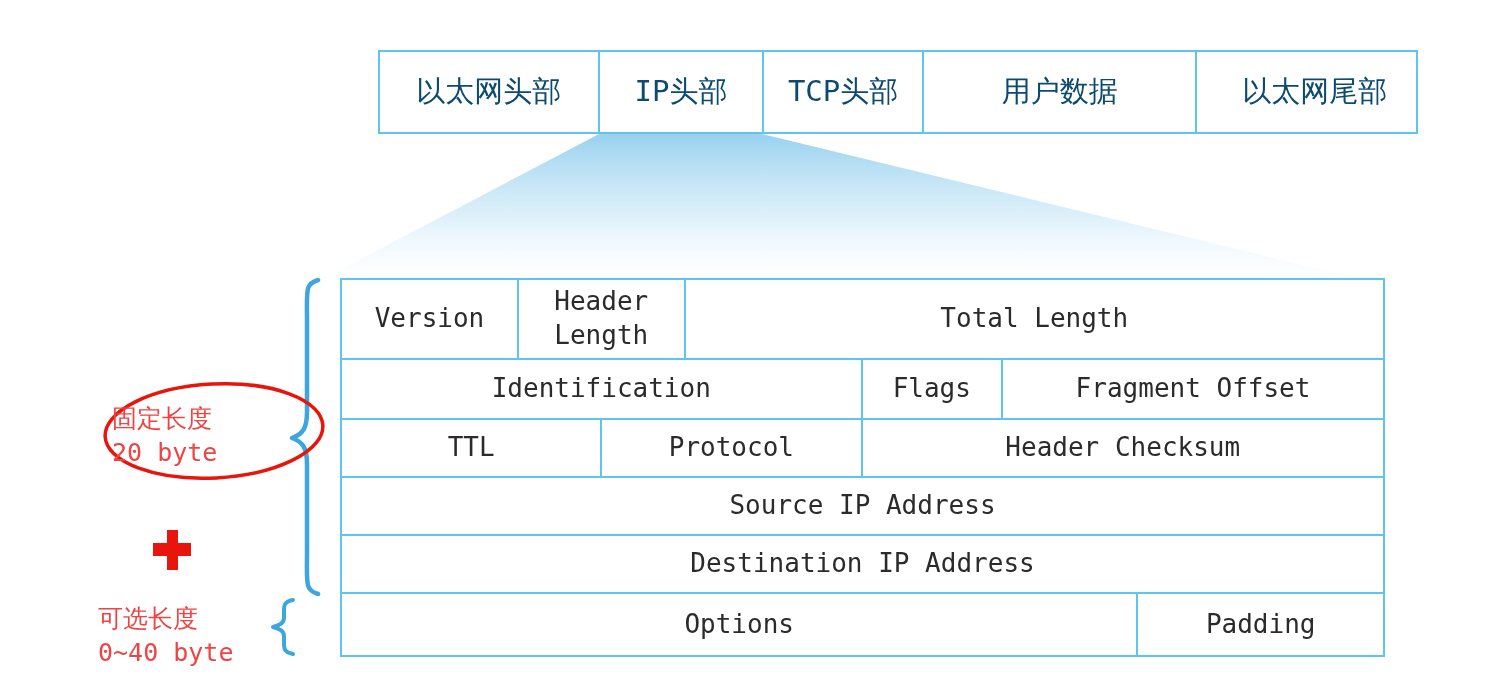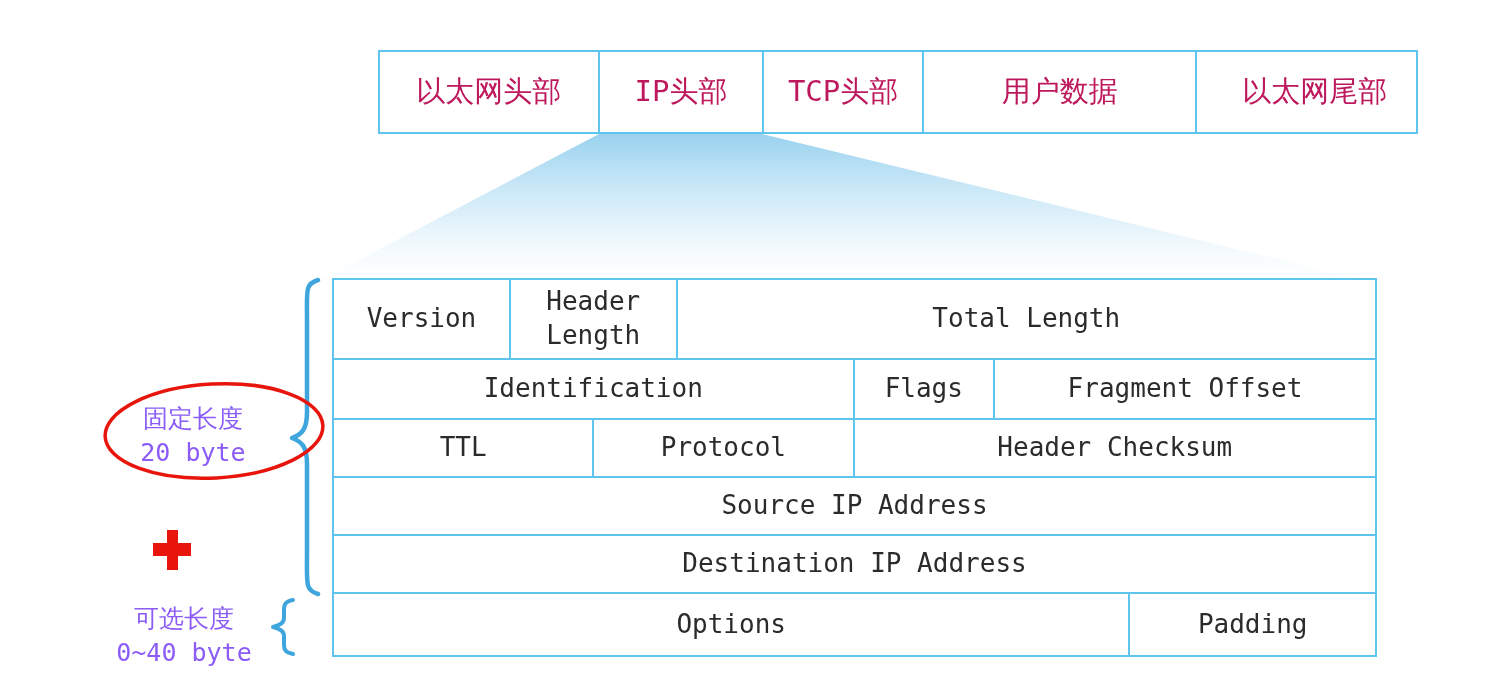--- a/index.html
+++ b/index.html
@@ -19,38 +19,38 @@
     position: absolute;
     left: 378px; top: 50px;
     width: 1040px; height: 84px;
     display: flex;
     border: 2px solid var(--table-border, #5ec5ee);
     background: #ffffff;
   }
   .fcell {
     display: flex; align-items: center; justify-content: center;
     border-right: 2px solid var(--table-border, #5ec5ee);
-    font-size: 29px; color: #be185d;
+    font-size: 29px; color: #0c4a6e;
     white-space: nowrap;
   }
   .fcell:last-child { border-right: none; padding-left: 16px; }
   .fcell.bold { font-weight: normal; }
 
   
   .funnel {
     position: absolute;
     left: 0; top: 134px;
     width: 1495px; height: 146px;
     display: block;
   }
 
   
   .ip-table {
     position: absolute;
-    left: 332px; top: 278px;
+    left: 340px; top: 278px;
     width: 1045px;
     border: 2px solid var(--table-border, #5ec5ee);
     background: #ffffff;
   }
   .ip-row {
     display: flex;
     border-bottom: 2px solid var(--table-border, #5ec5ee);
   }
   .ip-row:last-child { border-bottom: none; }
   .ip-cell {
@@ -74,23 +74,22 @@
   .brace-small { position: absolute; left: 266px; top: 597px; width: 32px; height: 60px; }
 
   .red-ellipse { position: absolute; left: 98px; top: 374px; width: 232px; height: 114px; }
   .red-ellipse ellipse { fill: none; stroke: var(--annotation-red, #e8150d); stroke-width: 3.5; }
 
   .red-cross { position: absolute; left: 150px; top: 527px; width: 44px; height: 46px; }
   .red-cross path { fill: var(--annotation-red, #e8150d); }
 
   .side-label {
     position: absolute;
-    text-align: center;
     font-size: 25px;
-    color: #8b5cf6;
+    color: #ef4444;
     line-height: 1.35;
   }
   .side-label span { display: block; white-space: nowrap; }
   .fixed-label { left: 112px; top: 402px; width: 162px; }
   .optional-label { left: 98px; top: 602px; width: 172px; }
 </style>
 </head>
 <body>
 
 <div class="stage">

